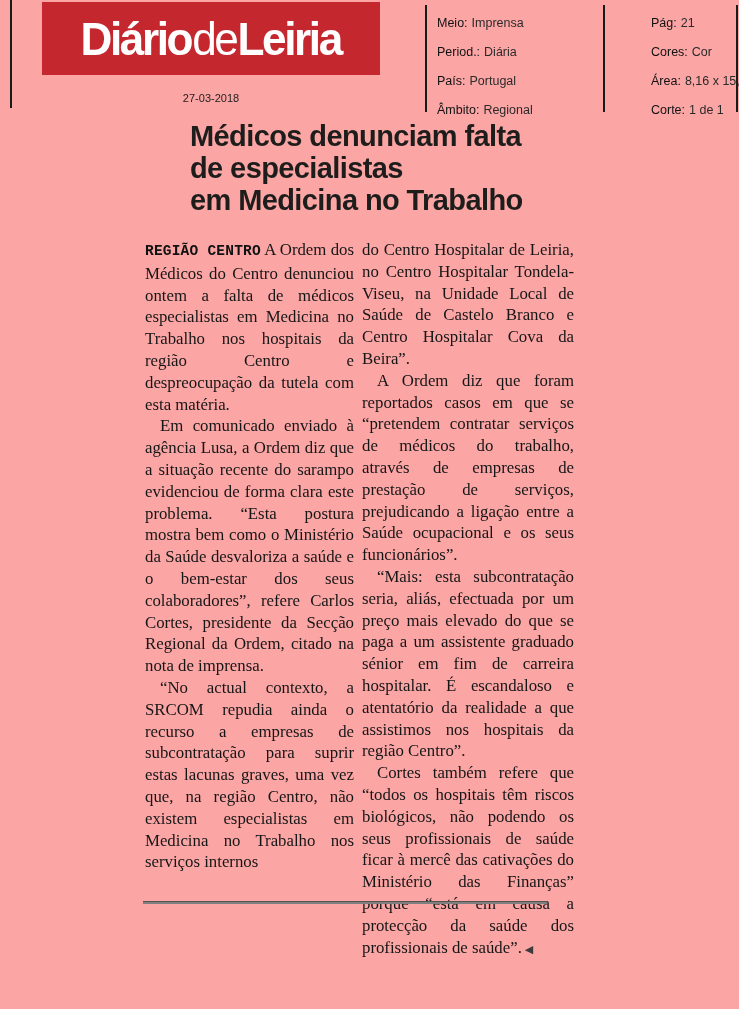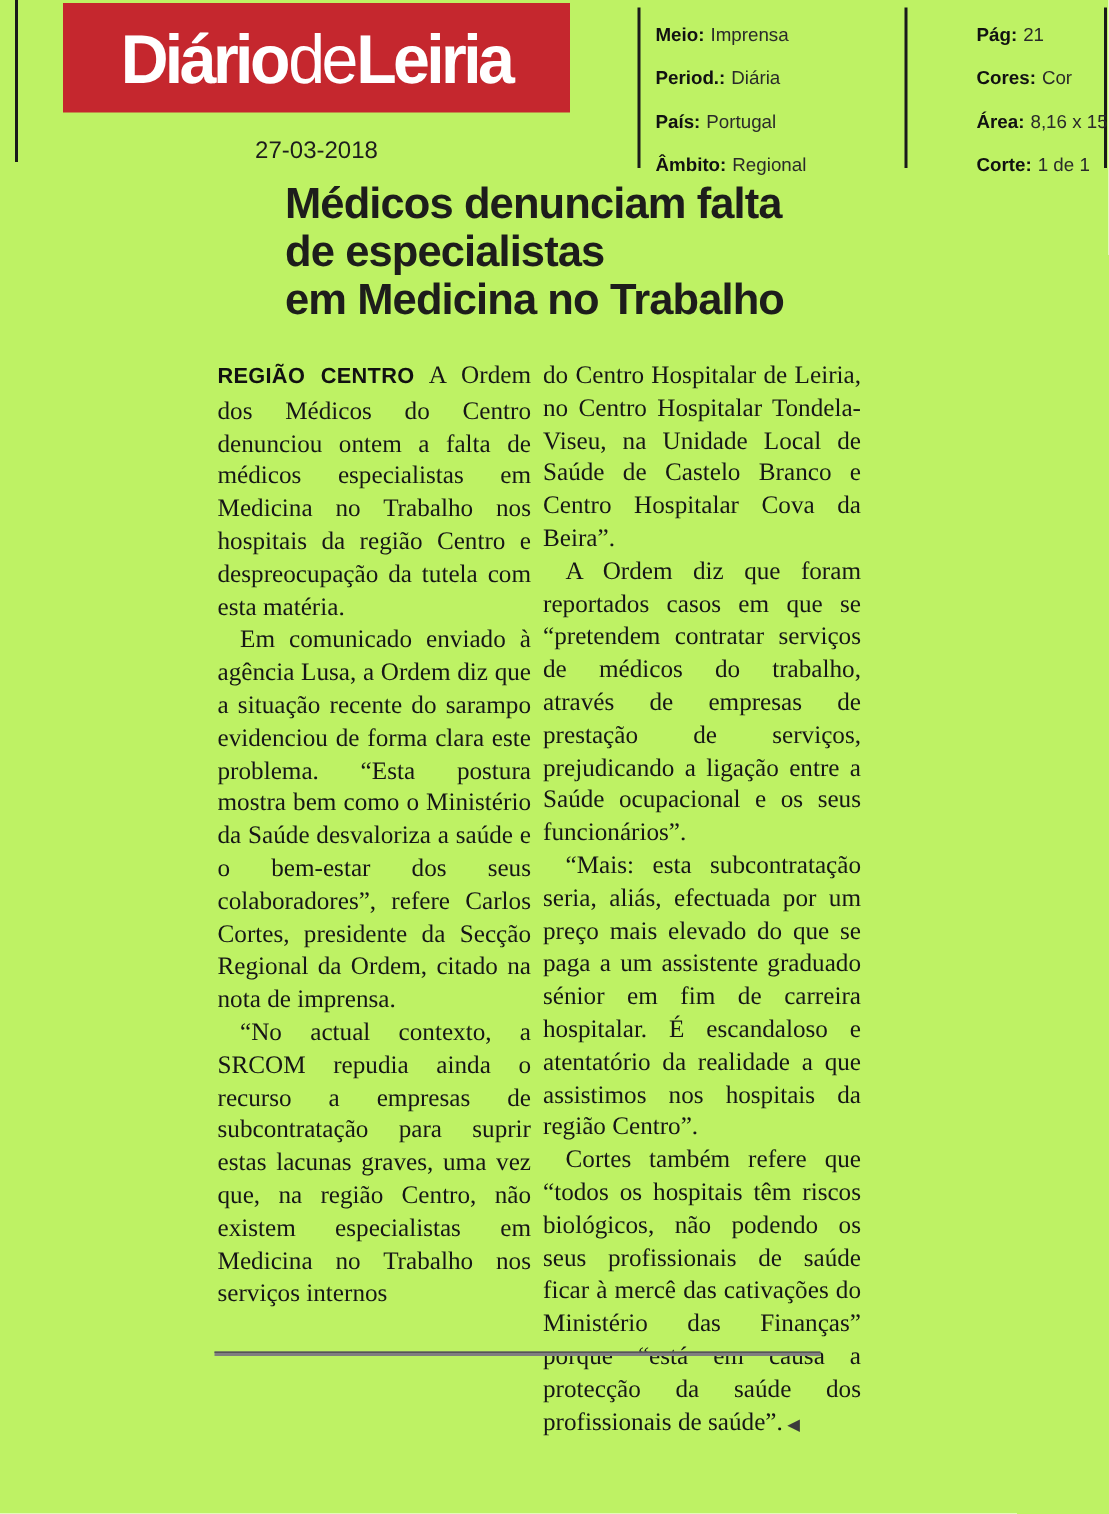--- a/index.html
+++ b/index.html
@@ -1,62 +1,62 @@
 <!DOCTYPE html>
 <html lang="pt"><head>
 <meta charset="utf-8">
 <style>
   * { margin: 0; padding: 0; box-sizing: border-box; }
   html, body { background: #ffffff; }
   body { width: 739px; height: 1009px; position: relative; overflow: hidden;
          font-family: "Liberation Sans", sans-serif; color: #111; }
 
-  .page { position: absolute; inset: 0; background: #bef264; }
+  .page { position: absolute; inset: 0; background: #fca5a5; }
 
   
   .vline { position: absolute; width: 1.5px; background: #1a1a1a; }
   .vline-left  { left: 10px;  top: 0;   height: 108px; }
   .vline-mid1  { left: 425px; top: 5px; height: 107px; }
   .vline-mid2  { left: 603px; top: 5px; height: 107px; }
   .vline-right { left: 736px; top: 5px; height: 107px; }
 
   
   .logo-box { position: absolute; left: 42px; top: 2px; width: 338px; height: 73px;
               background: #c5272e; display: flex; align-items: center; justify-content: center;
               overflow: hidden; }
   .logo-text { color: #ffffff; font-size: 46px; letter-spacing: -2.5px; line-height: 1;
                white-space: nowrap; transform: scaleX(0.96); }
   .logo-bold { font-weight: 700; }
   .logo-light { font-weight: 400; padding: 0 1px; }
 
   .date { position: absolute; left: 42px; top: 92px; width: 338px; text-align: center;
-          font-size: 16px; color: #1c1c1c; }
+          font-size: 11px; color: #1c1c1c; }
 
   
   .meta-col { position: absolute; top: 8px; display: flex; flex-direction: column; }
   .meta-col-1 { left: 437px; width: 160px; }
   .meta-col-2 { left: 651px; width: 120px; }
   .meta-row { height: 29px; display: flex; align-items: center; font-size: 12.5px;
               color: #2a2a2a; white-space: nowrap; }
-  .meta-label { font-weight: 700; color: #111; margin-right: 4px; }
+  .meta-label { font-weight: 400; color: #111; margin-right: 4px; }
 
   
   .headline { position: absolute; left: 145px; top: 120px; width: 460px;
               font-size: 29px; line-height: 32px; font-weight: 700; color: #1d1d1b;
               letter-spacing: -0.6px; white-space: pre-line; margin-left: 45px; }
 
   
   .col { position: absolute; top: 239px; font-family: "Liberation Serif", serif;
          font-size: 16.8px; line-height: 21.8px; color: #161616; text-align: justify;
          hyphens: auto; -webkit-hyphens: auto; }
   .col-left  { left: 145px; width: 209px; }
   .col-right { left: 362px; width: 212px; }
   .para { text-indent: 15px; }
   .para.no-indent { text-indent: 0; }
-  .kicker { font-family: Liberation Sans, sans-serif; font-weight: 700;
+  .kicker { font-family: Liberation Mono, monospace; font-weight: 700;
             font-size: 14.5px; letter-spacing: 0.2px; color: #111; }
   .end-mark { font-family: "Liberation Sans", sans-serif; font-size: 11px;
               color: #3c3c3c; margin-left: 3px; }
 
   
   .bottom-rule { position: absolute; left: 143px; top: 901px; width: 404px; height: 2.5px;
                  background: #7f7f7f; border-top: 1px solid #555; }
 </style>
 </head>
 <body>

